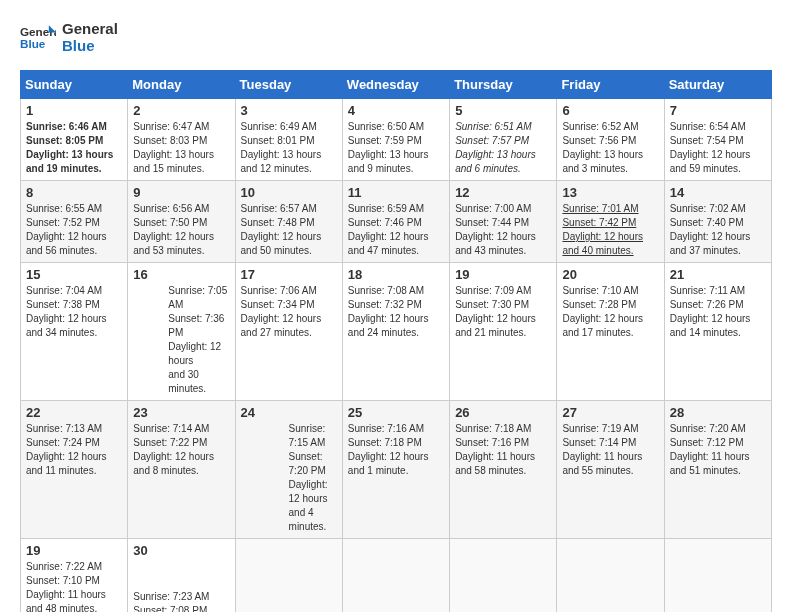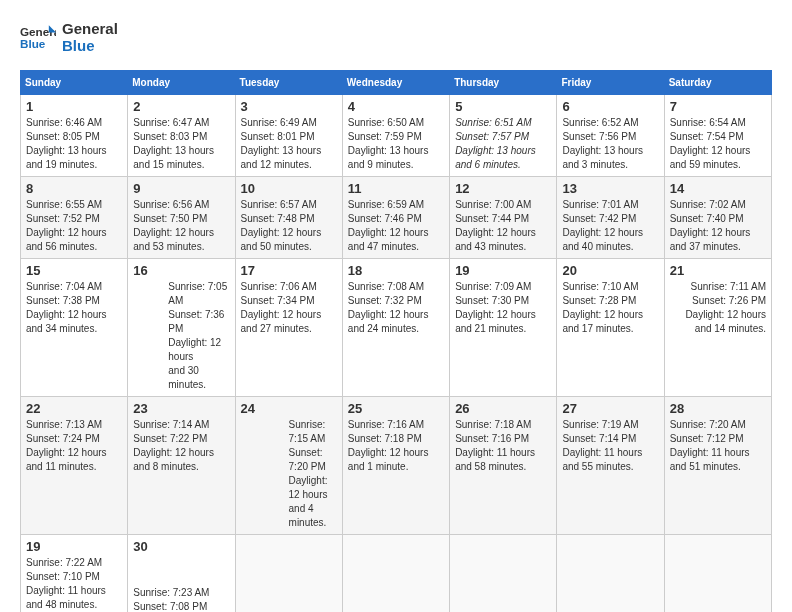--- a/index.html
+++ b/index.html
@@ -40,21 +40,21 @@
     table {
       width: 100%;
       border-collapse: collapse;
       font-size: 11px;
     }
     thead tr th {
       background: #2a6fc9;
       color: #fff;
       padding: 6px 4px;
       text-align: left;
-      font-size: 10px;
+      font-size: 13px;
       font-weight: bold;
       border: 1px solid #2a6fc9;
     }
     tbody tr td {
       border: 1px solid #ccc;
       vertical-align: top;
       padding: 4px 5px;
       width: calc(100% / 7);
       height: 80px;
       color: #333;
@@ -108,21 +108,21 @@
         <th>Wednesday</th>
         <th>Thursday</th>
         <th>Friday</th>
         <th>Saturday</th>
       </tr>
   </thead>
   <tbody id="calendar-body">
   <tr>
         <td>
           <span class="day-num">1</span>
-          <div class="day-info" style="white-space: pre-line;">Sunrise: 6:46 AM
+          <div class="day-info" style="white-space: pre-line; font-weight: bold;">Sunrise: 6:46 AM
 Sunset: 8:05 PM
 Daylight: 13 hours
 and 19 minutes.</div>
         </td>
         <td>
           <span class="day-num">2</span>
           <div class="day-info" style="white-space: pre-line;">Sunrise: 6:47 AM
 Sunset: 8:03 PM
 Daylight: 13 hours
 and 15 minutes.</div>
@@ -194,21 +194,21 @@
         </td>
         <td>
           <span class="day-num">12</span>
           <div class="day-info" style="white-space: pre-line;">Sunrise: 7:00 AM
 Sunset: 7:44 PM
 Daylight: 12 hours
 and 43 minutes.</div>
         </td>
         <td>
           <span class="day-num">13</span>
-          <div class="day-info" style="white-space: pre-line;">Sunrise: 7:01 AM
+          <div class="day-info" style="white-space: pre-line; text-decoration: underline;">Sunrise: 7:01 AM
 Sunset: 7:42 PM
 Daylight: 12 hours
 and 40 minutes.</div>
         </td>
         <td>
           <span class="day-num">14</span>
           <div class="day-info" style="white-space: pre-line;">Sunrise: 7:02 AM
 Sunset: 7:40 PM
 Daylight: 12 hours
 and 37 minutes.</div>
@@ -252,21 +252,21 @@
         </td>
         <td>
           <span class="day-num">20</span>
           <div class="day-info" style="white-space: pre-line;">Sunrise: 7:10 AM
 Sunset: 7:28 PM
 Daylight: 12 hours
 and 17 minutes.</div>
         </td>
         <td>
           <span class="day-num">21</span>
-          <div class="day-info" style="white-space: pre-line; text-align: right;">Sunrise: 7:11 AM
+          <div class="day-info" style="white-space: pre-line;">Sunrise: 7:11 AM
 Sunset: 7:26 PM
 Daylight: 12 hours
 and 14 minutes.</div>
         </td>
       </tr>
       <tr>
         <td>
           <span class="day-num">22</span>
           <div class="day-info" style="white-space: pre-line;">Sunrise: 7:13 AM
 Sunset: 7:24 PM

